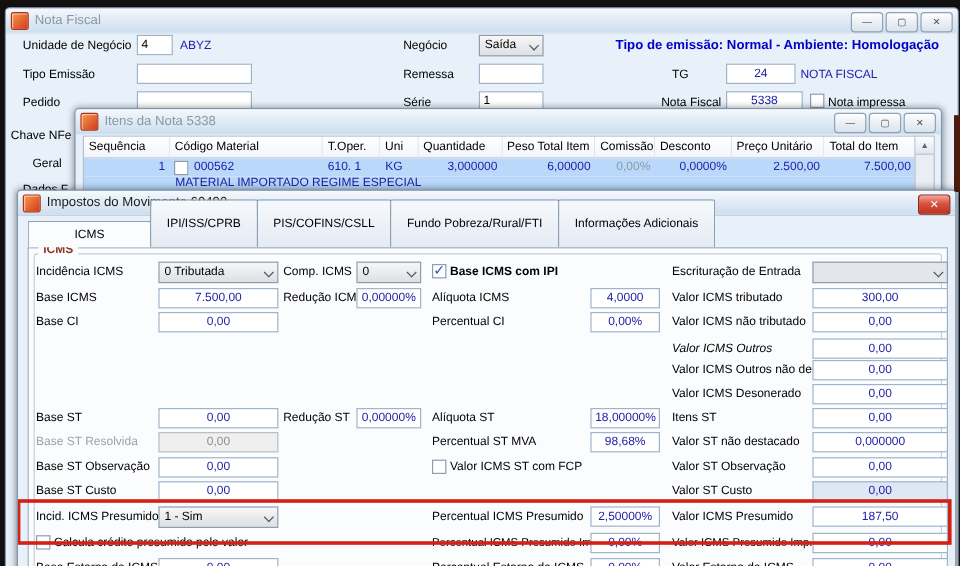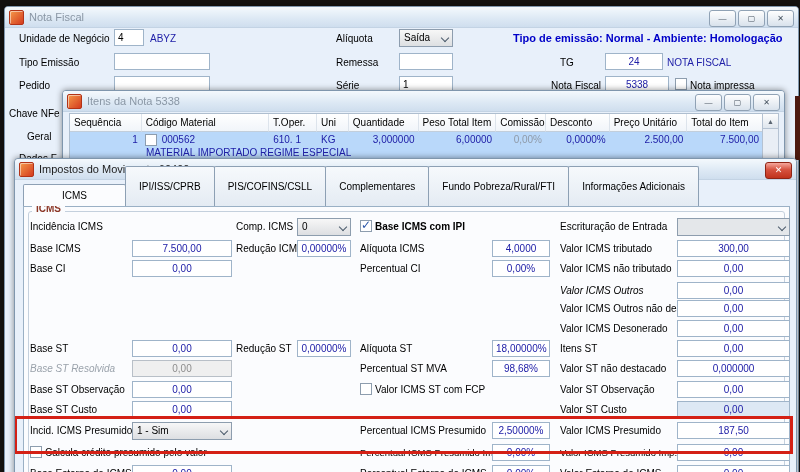--- a/index.html
+++ b/index.html
@@ -71,21 +71,21 @@
     <span class="wbtns">
       <span class="wbtn">—</span>
       <span class="wbtn">▢</span>
       <span class="wbtn">✕</span>
     </span>
   </div>
 
   <span class="lb" style="left:14px;top:26px;">Unidade de Negócio</span>
   <div class="fld plain" style="left:109px;top:22px;width:30px;">4</div>
   <span class="lb navy" style="left:145px;top:26px;">ABYZ</span>
-  <span class="lb" style="left:331px;top:26px;">Alíquota</span>
+  <span class="lb" style="left:331px;top:26px;">Negócio</span>
   <div class="combo" style="left:394px;top:22px;width:54px;">
     <span>Saída</span><i class="chev"></i>
   </div>
   <span class="lb blueinfo" style="left:508px;top:25px;">Tipo de emissão: Normal - Ambiente: Homologação</span>
 
   <span class="lb" style="left:14px;top:50px;">Tipo Emissão</span>
   <div class="fld plain" style="left:109px;top:46px;width:96px;"></div>
   <span class="lb" style="left:331px;top:50px;">Remessa</span>
   <div class="fld plain" style="left:394px;top:46px;width:54px;"></div>
   <span class="lb" style="left:555px;top:50px;">TG</span>
@@ -160,30 +160,32 @@
     <span class="ttl active">Impostos do Movimento 60490</span>
     <span class="wbtns">
       <span class="wbtn close-red">✕</span>
     </span>
   </div>
 
   <div class="tabstrip">
     <span class="tab active">ICMS</span>
     <span class="tab">IPI/ISS/CPRB</span>
     <span class="tab">PIS/COFINS/CSLL</span>
-    <span class="tab">Complementares</span>
     <span class="tab">Fundo Pobreza/Rural/FTI</span>
     <span class="tab">Informações Adicionais</span>
   </div>
 
   <div class="panel">
     <div class="groupbox"></div>
     <span class="legend">ICMS</span>
 
     <span class="lb" style="left:6px;top:14px;">Incidência ICMS</span>
+    <div class="combo" style="left:108px;top:11px;width:100px;">
+      <span>0 Tributada</span><i class="chev"></i>
+    </div>
     <span class="lb" style="left:212px;top:14px;">Comp. ICMS</span>
     <div class="combo" style="left:273px;top:11px;width:54px;">
       <span>0</span><i class="chev"></i>
     </div>
     <span class="cb checked" style="left:336px;top:13px;"></span>
     <span class="lb" style="left:351px;top:14px;font-weight:bold;">Base ICMS com IPI</span>
     <span class="lb" style="left:536px;top:14px;">Escrituração de Entrada</span>
     <div class="combo" style="left:653px;top:11px;width:113px;background:#e4e7ea;">
       <span></span><i class="chev"></i>
     </div>
@@ -213,21 +215,21 @@
 
     <span class="lb" style="left:6px;top:136px;">Base ST</span>
     <div class="fld num" style="left:108px;top:133px;width:100px;">0,00</div>
     <span class="lb" style="left:212px;top:136px;">Redução ST</span>
     <div class="fld num" style="left:273px;top:133px;width:54px;">0,00000%</div>
     <span class="lb" style="left:336px;top:136px;">Alíquota ST</span>
     <div class="fld num" style="left:468px;top:133px;width:58px;">18,00000%</div>
     <span class="lb" style="left:536px;top:136px;">Itens ST</span>
     <div class="fld num" style="left:653px;top:133px;width:113px;">0,00</div>
 
-    <span class="lb dim" style="left:6px;top:156px;font-style:italic;">Base ST Resolvida</span>
+    <span class="lb dim" style="left:6px;top:156px;">Base ST Resolvida</span>
     <div class="fld num disab" style="left:108px;top:153px;width:100px;">0,00</div>
     <span class="lb" style="left:336px;top:156px;">Percentual ST MVA</span>
     <div class="fld num" style="left:468px;top:153px;width:58px;">98,68%</div>
     <span class="lb" style="left:536px;top:156px;">Valor ST não destacado</span>
     <div class="fld num" style="left:653px;top:153px;width:113px;">0,000000</div>
 
     <span class="lb" style="left:6px;top:177px;">Base ST Observação</span>
     <div class="fld num" style="left:108px;top:174px;width:100px;">0,00</div>
     <span class="cb" style="left:336px;top:176px;"></span>
     <span class="lb" style="left:351px;top:177px;">Valor ICMS ST com FCP</span>

